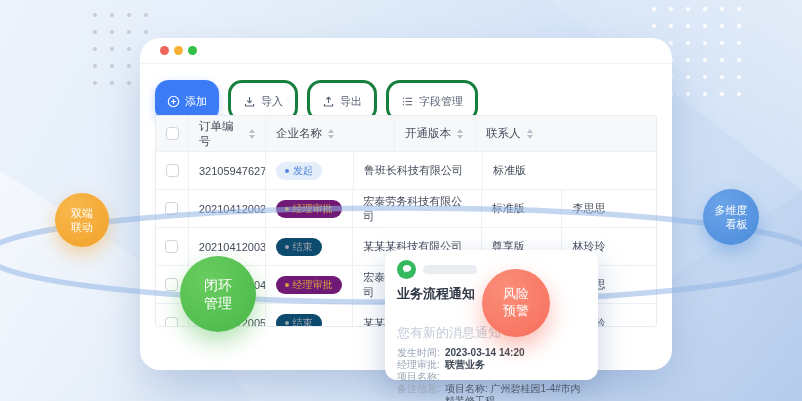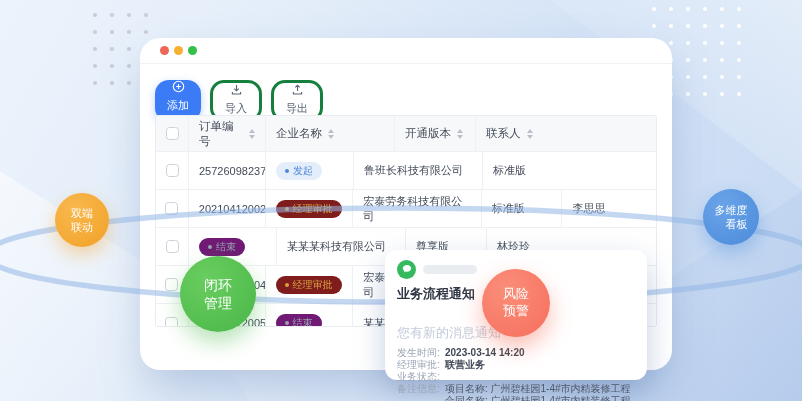--- a/index.html
+++ b/index.html
@@ -36,21 +36,21 @@
     background:#fff; border-radius:20px;
     box-shadow:0 20px 45px -6px rgba(88,120,175,.35);
   }
   .titlebar { position:absolute; left:0; top:0; right:0; height:26px;
     border-bottom:1px solid #f0f2f6; display:flex; align-items:center; padding-left:20px; gap:5px; }
   .tl-dot { width:9px; height:9px; border-radius:50%; cursor:pointer; }
   .tl-red{background:#ee6559;} .tl-yellow{background:#f7b032;} .tl-green{background:#32c146;}
   
   .toolbar { position:absolute; left:15px; top:42px; display:flex; gap:9px; align-items:center; }
   .btn { height:42px; display:inline-flex; align-items:center; gap:5px; padding:0 12px;
-    border-radius:14px; font-size:11px; cursor:pointer; white-space:nowrap;flex-direction:column; }
+    border-radius:14px; font-size:11px; cursor:pointer; white-space:nowrap; }
   .btn-primary { background:#3b7cf6; color:#fff; box-shadow:0 3px 8px rgba(59,124,246,.35); }
   .btn-ghost { background:#fff; border:3px solid #15803d; color:#5a6475; }
   .btn svg { display:block; }
   
   .table { position:absolute; left:15px; top:77px; width:502px; height:212px;
     border:1px solid #e9ecf1; border-radius:3px; overflow:hidden; font-size:11px; background:#fff; }
   .trow { display:flex; align-items:center; height:38px; border-bottom:1px solid #eef0f4; background:#fff; }
   .trow:last-child { border-bottom:none; }
   .thead { background:#f7f8fa; height:36px; font-size:11.5px; color:#4a5260; }
   .tcell { height:100%; display:flex; align-items:center; padding:0 10px;
@@ -62,35 +62,35 @@
   .cbx { width:13px; height:13px; border:1.5px solid #ccd2db; border-radius:3.5px; background:#fff; cursor:pointer; }
   .sort { display:inline-flex; flex-direction:column; gap:2px; margin-left:6px; }
   .sort i { width:0; height:0; border-left:3.5px solid transparent; border-right:3.5px solid transparent; }
   .sort .up { border-bottom:4px solid #b9c0cb; }
   .sort .down { border-top:4px solid #b9c0cb; }
   .thead .tcell { cursor:pointer; }
   .pill { display:inline-flex; align-items:center; gap:4px; height:18px; padding:0 9px;
     border-radius:9px; font-size:10px; }
   .pill .dot { width:4px; height:4px; border-radius:50%; background:currentColor; }
   .pill-blue   { background:#e4eefb; color:#4f86d8; }
-  .pill-yellow { background:#7f1d1d; color:#d7a23e; }
-  .pill-gray   { background:#701a75; color:#99a1ad; }
+  .pill-yellow { background:#701a75; color:#d7a23e; }
+  .pill-gray   { background:#0c4a6e; color:#99a1ad; }
   
   .bubble { position:absolute; border-radius:50%; display:flex; align-items:center; justify-content:center;
     color:#fff; text-align:right; white-space:pre-line; line-height:1.3; font-weight:500; }
   .bubble-dual { z-index:5; left:55px;  top:193px; width:54px; height:54px; font-size:11px;
     background:radial-gradient(circle at 35% 30%,#f8b84d,#f2a128); box-shadow:0 8px 18px rgba(242,161,40,.4); }
   .bubble-loop { z-index:5; left:180px; top:256px; width:76px; height:76px; font-size:14px;
     background:radial-gradient(circle at 35% 30%,#69cd5f,#49b748); box-shadow:0 10px 22px rgba(73,183,72,.4); }
   .bubble-risk { z-index:7; left:482px; top:269px; width:68px; height:68px; font-size:13px;
     background:radial-gradient(circle at 35% 30%,#fa8e79,#f66e5c); box-shadow:0 10px 22px rgba(246,110,92,.45); }
   .bubble-multi{ z-index:5; left:703px; top:189px; width:56px; height:56px; font-size:11px;
     background:radial-gradient(circle at 35% 30%,#6aa3e8,#4b8bdb); box-shadow:0 8px 18px rgba(75,139,219,.4); }
   
-  .notif { position:absolute; z-index:6; left:385px; top:250px; width:262px; height:130px;
+  .notif { position:absolute; z-index:6; left:385px; top:250px; width:213px; height:130px;
     background:#fff; border-radius:12px; box-shadow:0 12px 30px rgba(85,115,165,.35);
     padding:9px 12px 8px 12px; }
   .notif-head { display:flex; align-items:center; gap:7px; height:20px; }
   .chat-badge { width:19px; height:19px; border-radius:50%; background:#35b95f;
     display:flex; align-items:center; justify-content:center; }
   .notif-pill { width:54px; height:9px; border-radius:4.5px; background:#e9edf2; }
   .notif-title { margin-top:6px; font-size:13px; font-weight:bold; color:#2f3644; }
   .notif-sub { margin-top:21px; font-size:13px; color:#c3cbd9; }
   .notif-fields { margin-top:5px; }
   .notif-field { display:flex; font-size:10px; line-height:12px; color:#4c5668; }
@@ -196,20 +196,29 @@
       <span>导入</span>
     </div>
     <div class="btn btn-ghost">
       <span>
         <svg width="13" height="13" viewBox="0 0 14 14" fill="none" stroke="#5a6475" stroke-width="1.2">
           <path d="M7 8.6v-6M4.6 4.8L7 2.4l2.4 2.4M2.6 9.6v2.2h8.8V9.6"></path>
         </svg>
       </span>
       <span>导出</span>
     </div>
+    <div class="btn btn-ghost">
+      <span>
+        <svg width="13" height="13" viewBox="0 0 14 14" fill="none" stroke="#5a6475" stroke-width="1.2">
+          <path d="M5 3.5h7M5 7h7M5 10.5h7"></path>
+          <path d="M2 3.5h1M2 7h1M2 10.5h1" stroke-width="1.6"></path>
+        </svg>
+      </span>
+      <span>字段管理</span>
+    </div>
   </div>
 
   <div class="table">
     <div class="trow thead">
       <div class="tcell col-cbx">
           <span class="cbx"></span>
         </div>
       <div class="tcell col-order">
           <span>订单编号</span>
           <span class="sort">
@@ -237,21 +246,21 @@
             <i class="up"></i>
             <i class="down"></i>
           </span>
         </div>
     </div>
     <div id="table-body">
         <div class="trow">
           <div class="tcell col-cbx">
             <span class="cbx"></span>
           </div>
-          <div class="tcell col-order">25726098237</div>
+          <div class="tcell col-order">32105947627</div>
           <div class="tcell col-process">
             <span class="pill pill-blue">
               <span class="dot"></span>
               <span class="pill-text">发起</span>
             </span>
           </div>
           <div class="tcell col-company">鲁班长科技有限公司</div>
           <div class="tcell col-version">标准版</div>
         </div>
         <div class="trow">
@@ -266,20 +275,21 @@
             </span>
           </div>
           <div class="tcell col-company">宏泰劳务科技有限公司</div>
           <div class="tcell col-version">标准版</div>
           <div class="tcell col-contact">李思思</div>
         </div>
         <div class="trow">
           <div class="tcell col-cbx">
             <span class="cbx"></span>
           </div>
+          <div class="tcell col-order">20210412003</div>
           <div class="tcell col-process">
             <span class="pill pill-gray">
               <span class="dot"></span>
               <span class="pill-text">结束</span>
             </span>
           </div>
           <div class="tcell col-company">某某某科技有限公司</div>
           <div class="tcell col-version">尊享版</div>
           <div class="tcell col-contact">林玲玲</div>
         </div>
@@ -340,21 +350,21 @@
   <div class="notif-fields">
     <div class="notif-field">
       <span class="notif-label">发生时间:</span>
       <span class="notif-value">2023-03-14 14:20</span>
     </div>
     <div class="notif-field">
       <span class="notif-label">经理审批:</span>
       <span class="notif-value">联营业务</span>
     </div>
     <div class="notif-field">
-      <span class="notif-label">业务状态:</span>
+      <span class="notif-label">项目名称:</span>
     </div>
     <div class="notif-field">
       <span class="notif-label">备注信息:</span>
       <span class="notif-value">项目名称: 广州碧桂园1-4#市内精装修工程
 合同名称: 广州碧桂园1-4#市内精装修工程龙骨采购合同
 支出合同付款已经超过合同收款，请注意！！！</span>
     </div>
   </div>
 </div>
 

